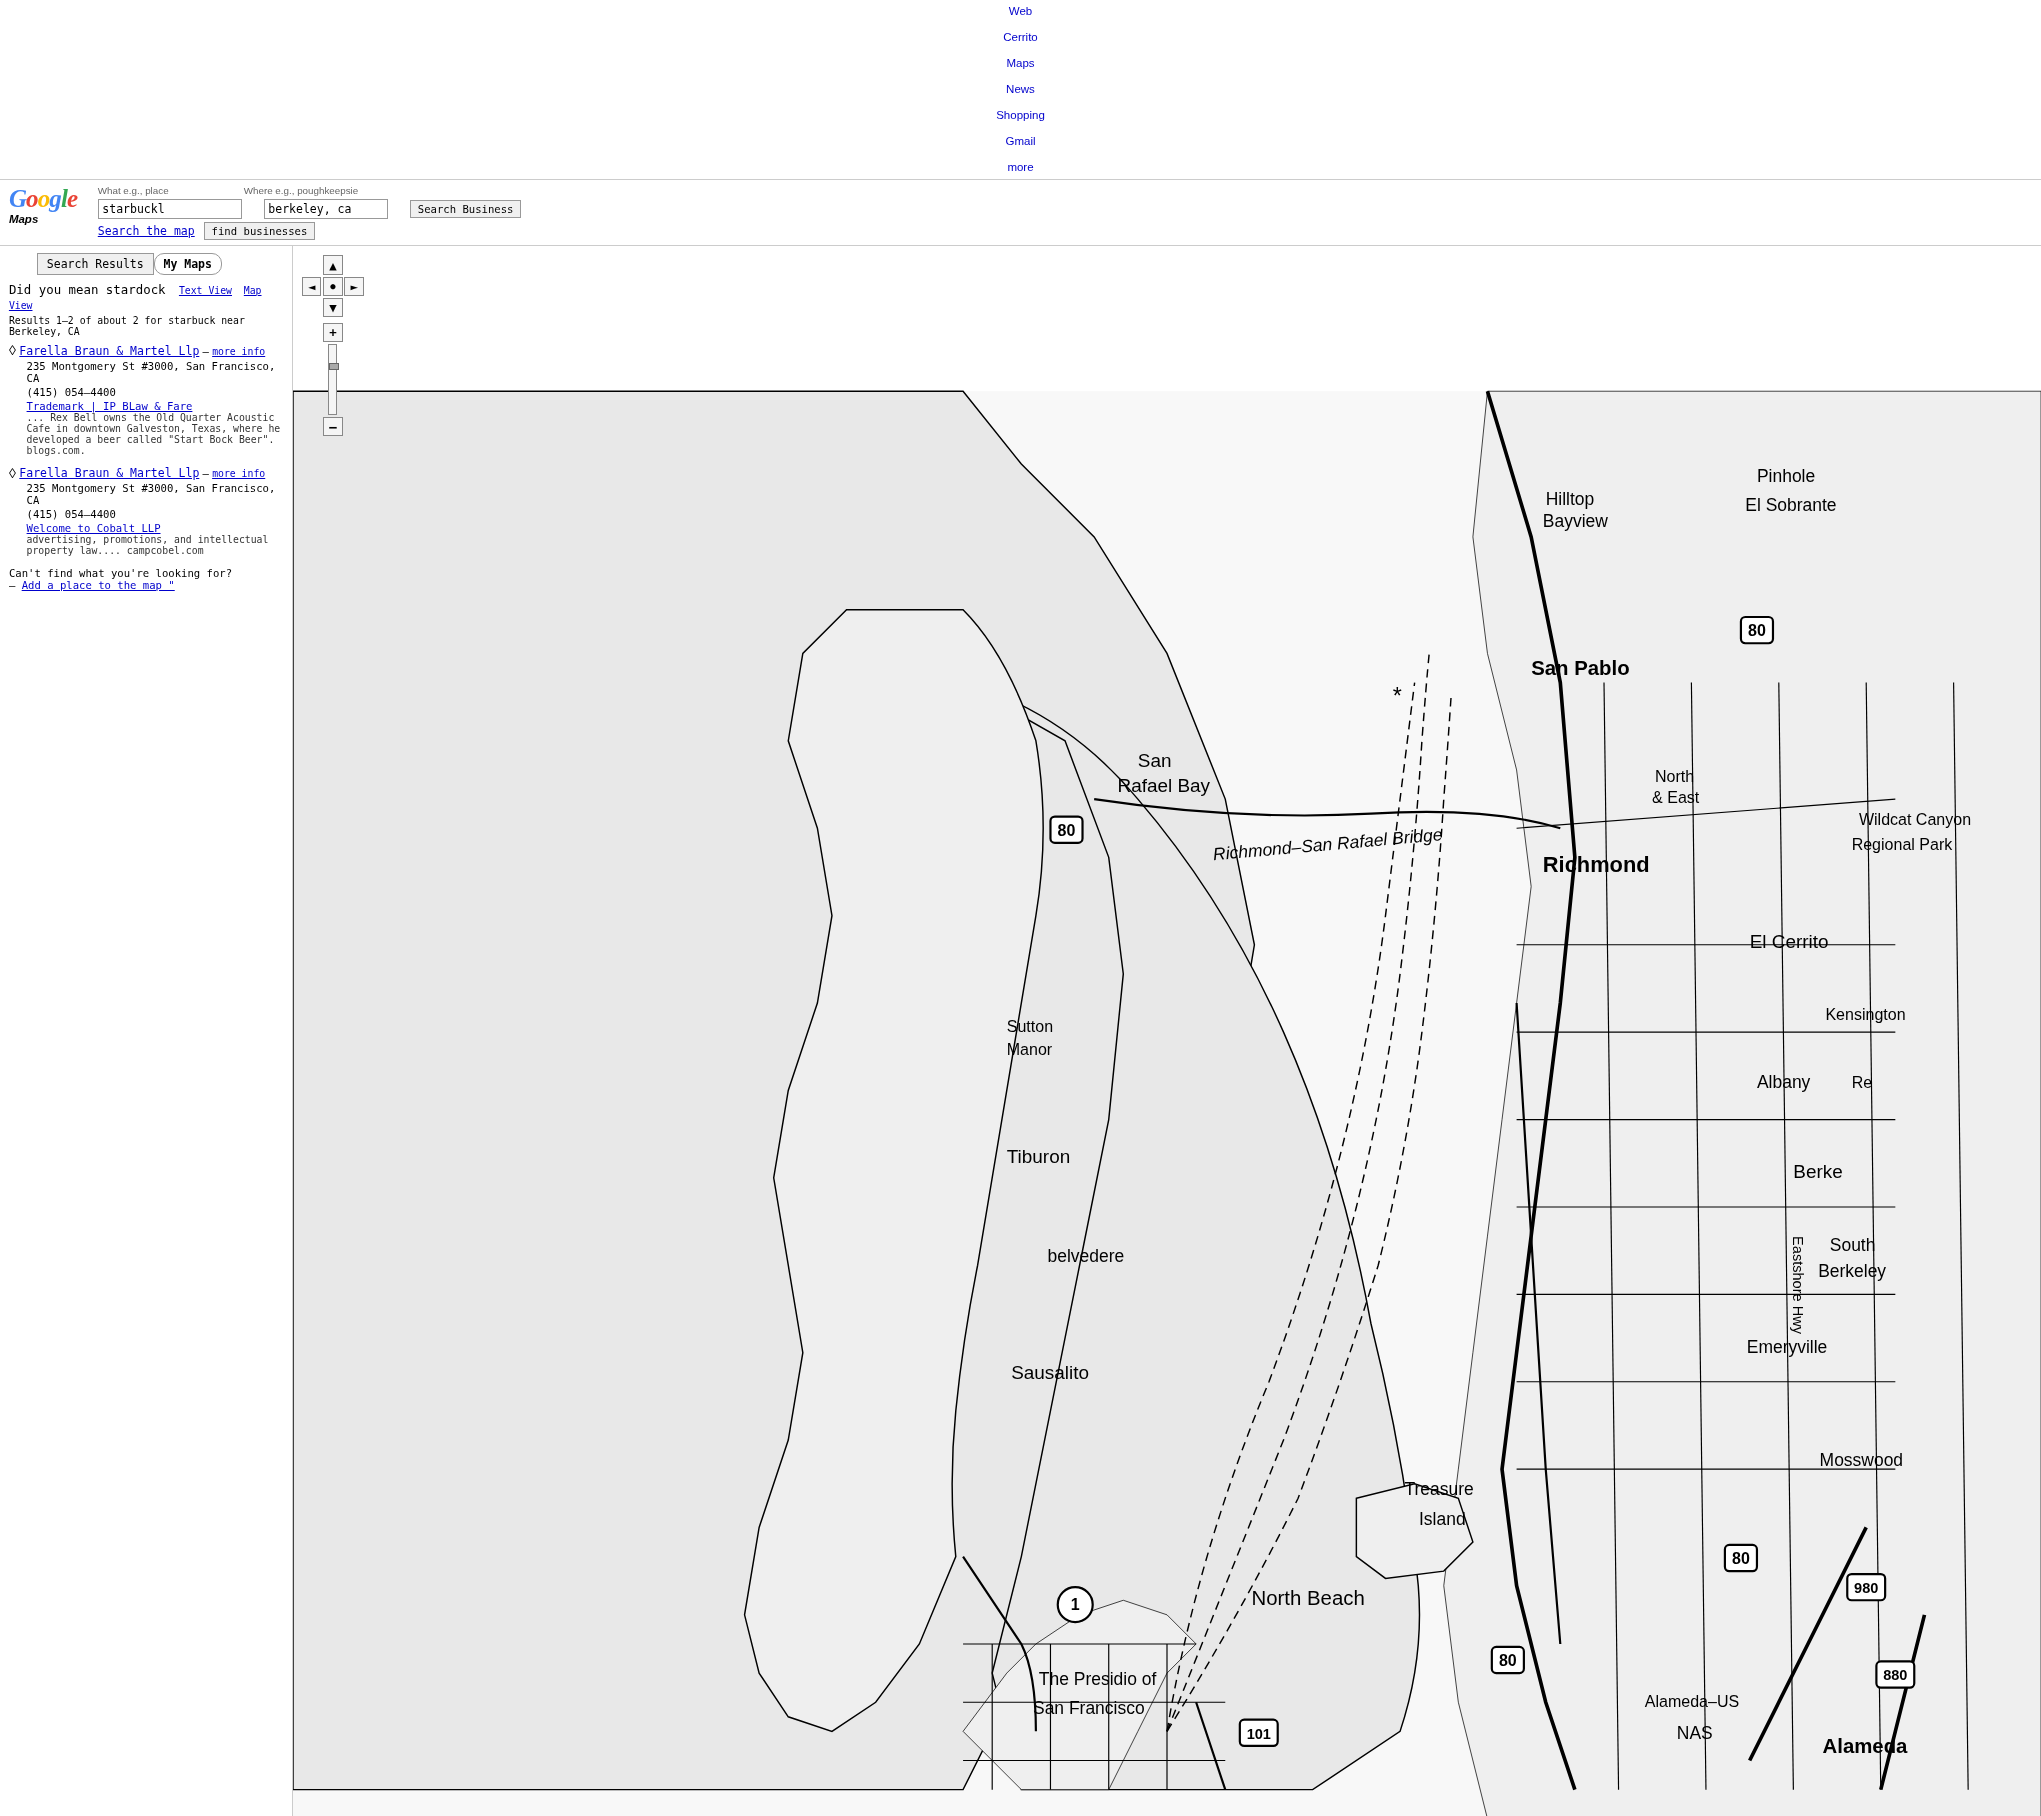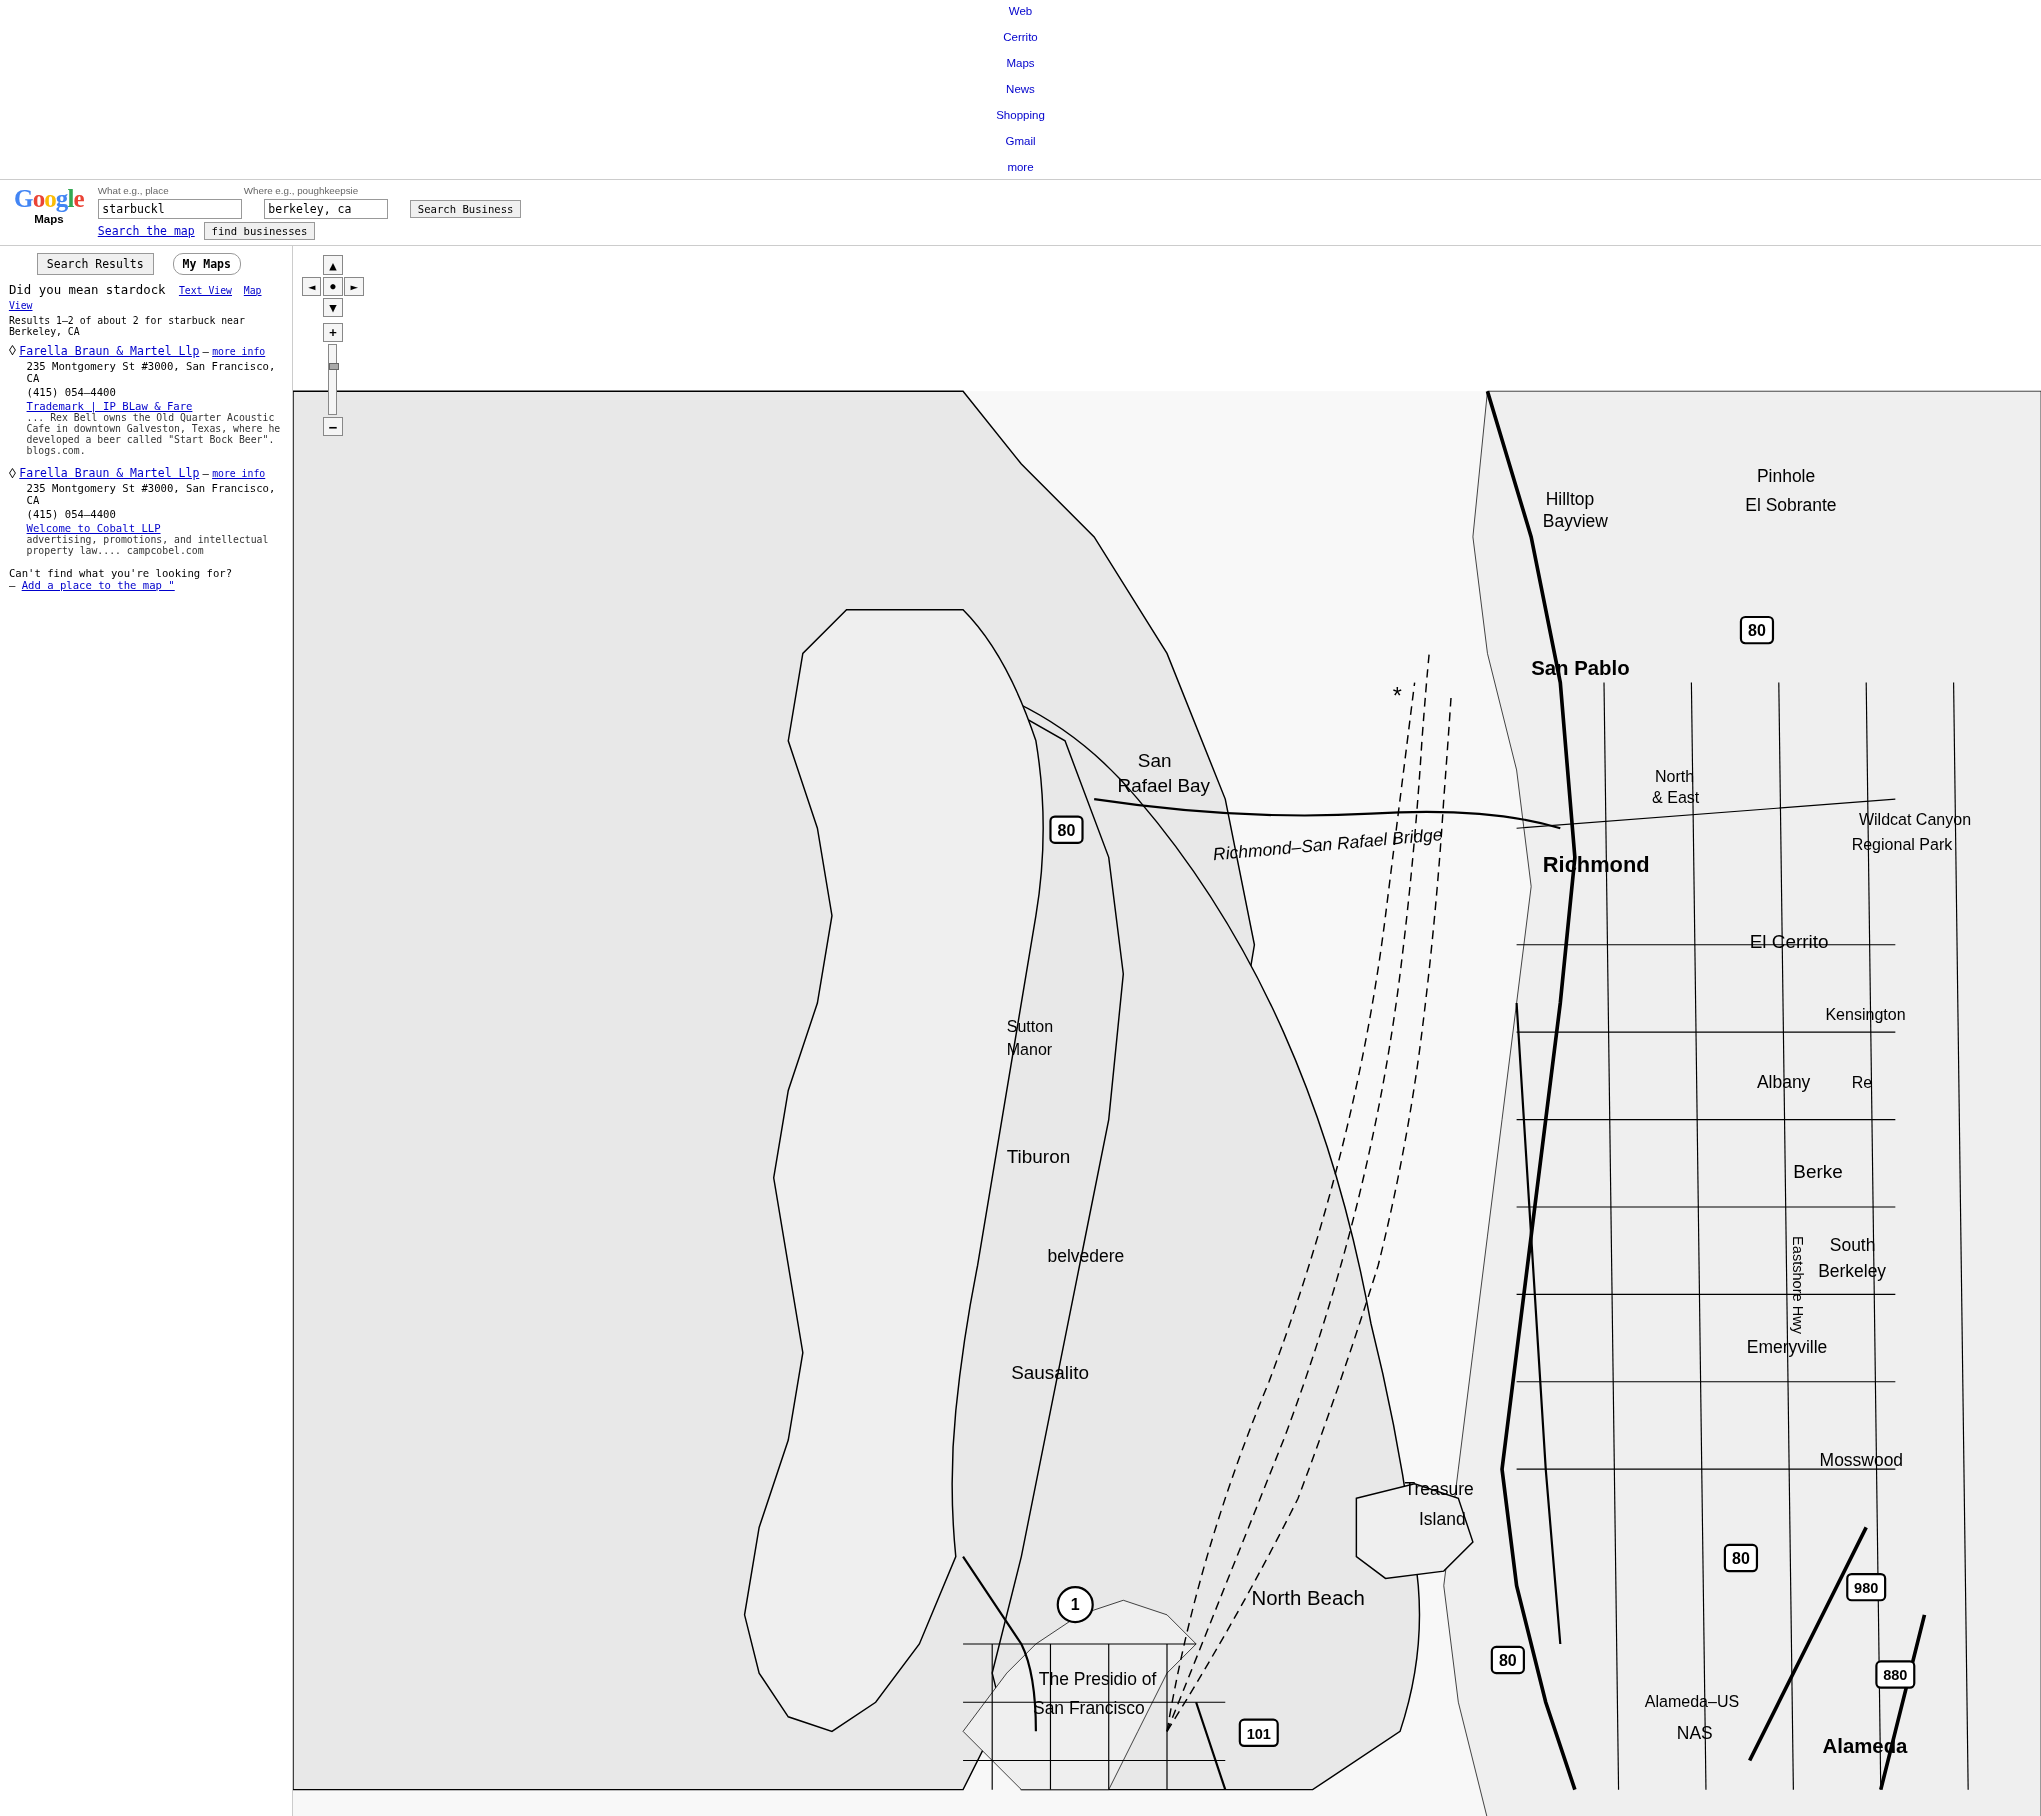--- a/index.html
+++ b/index.html
@@ -29,22 +29,22 @@
     #header {
       display: flex;
       align-items: flex-start;
       padding: 5.3px 8.9px;
       gap: 8.9px;
       border-bottom: 0.9px solid #ccc;
     }
     #logo-area {
       display: flex;
       flex-direction: column;
-      align-items: center;
       min-width: 80px;
+      font-style: italic;
     }
     #logo-text {
       font-size: 25px;
       font-weight: bold;
       color: #00c;
       letter-spacing: -0.9px;
       font-family: serif;
     }
     #logo-text span.g1 { color: #4285F4; }
     #logo-text span.g2 { color: #EA4335; }
@@ -110,21 +110,21 @@
     
     #sidebar {
       width: 293px;
       min-width: 293px;
       padding: 7px 8.9px;
       overflow-y: auto;
       border-right: 0.9px solid #ccc;
     }
     .tab-row {
       display: flex;
-      gap: 19px;
+      gap: 0;
       margin-bottom: 7px;
       padding-left: 28px;
     }
     .tab-btn {
       border: 0.9px solid #999;
       background: #f0f0f0;
       padding: 2.7px 8.9px;
       font-size: 11.5px;
       cursor: pointer;
       font-family: monospace;

